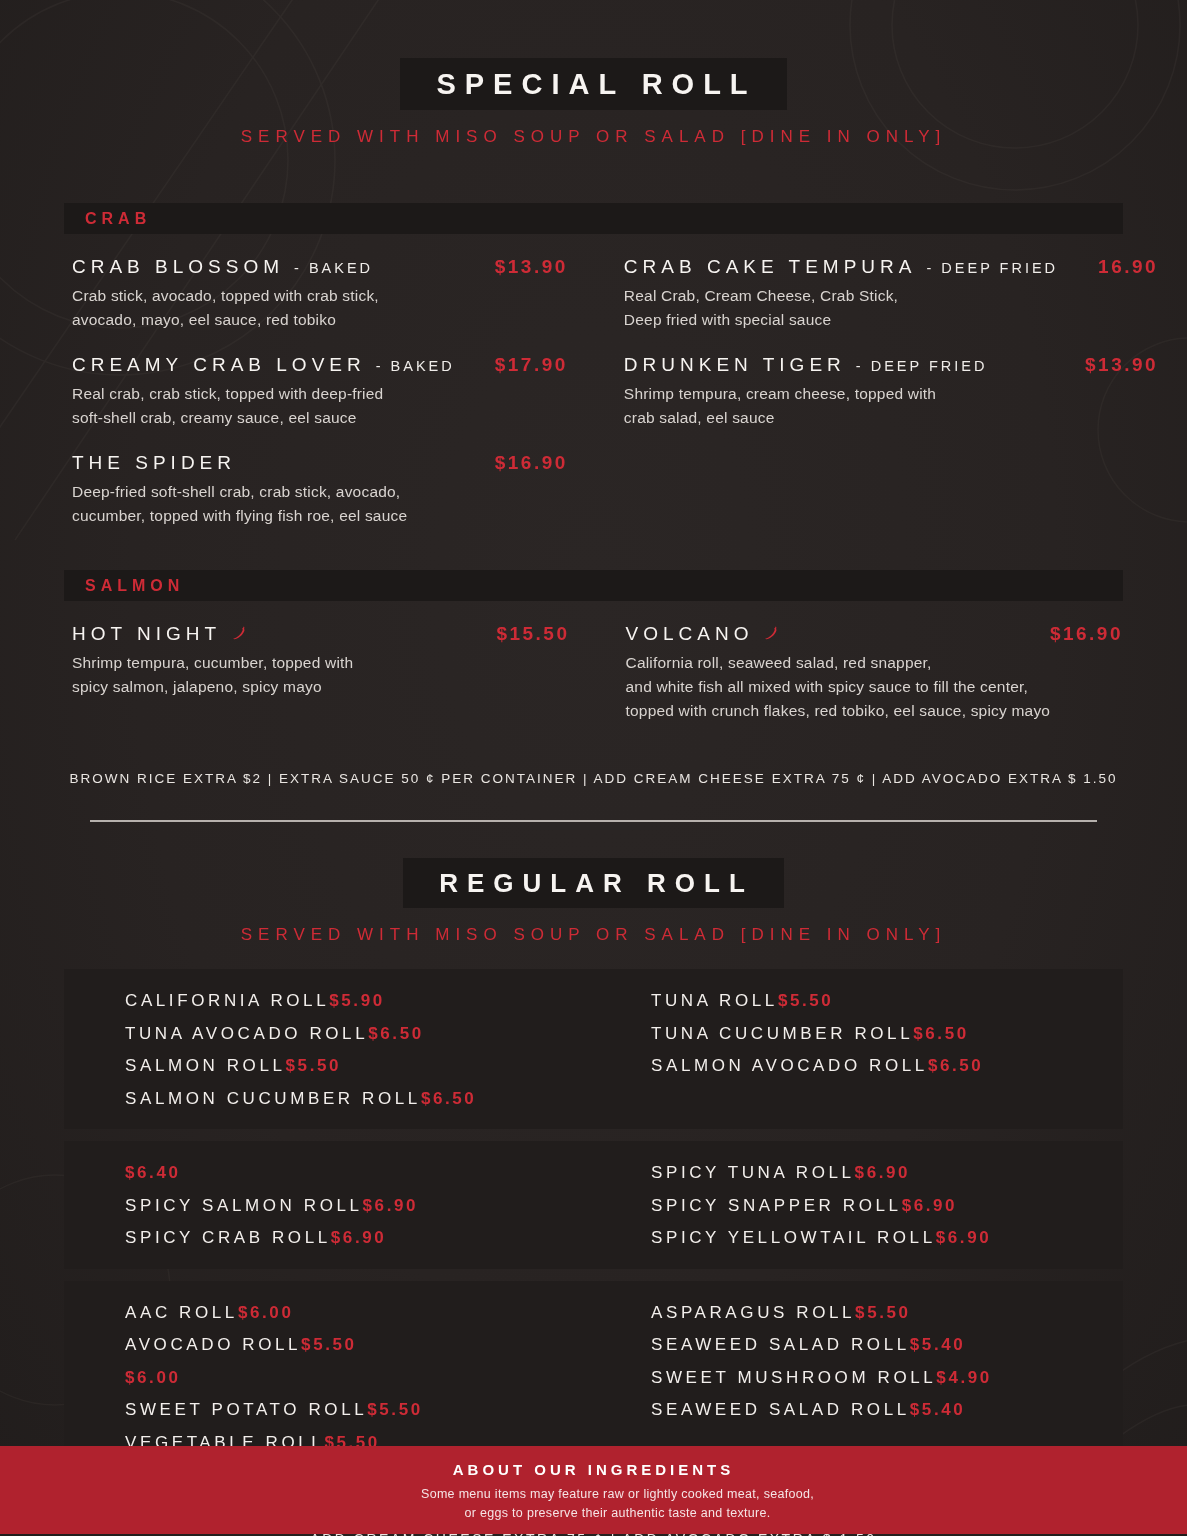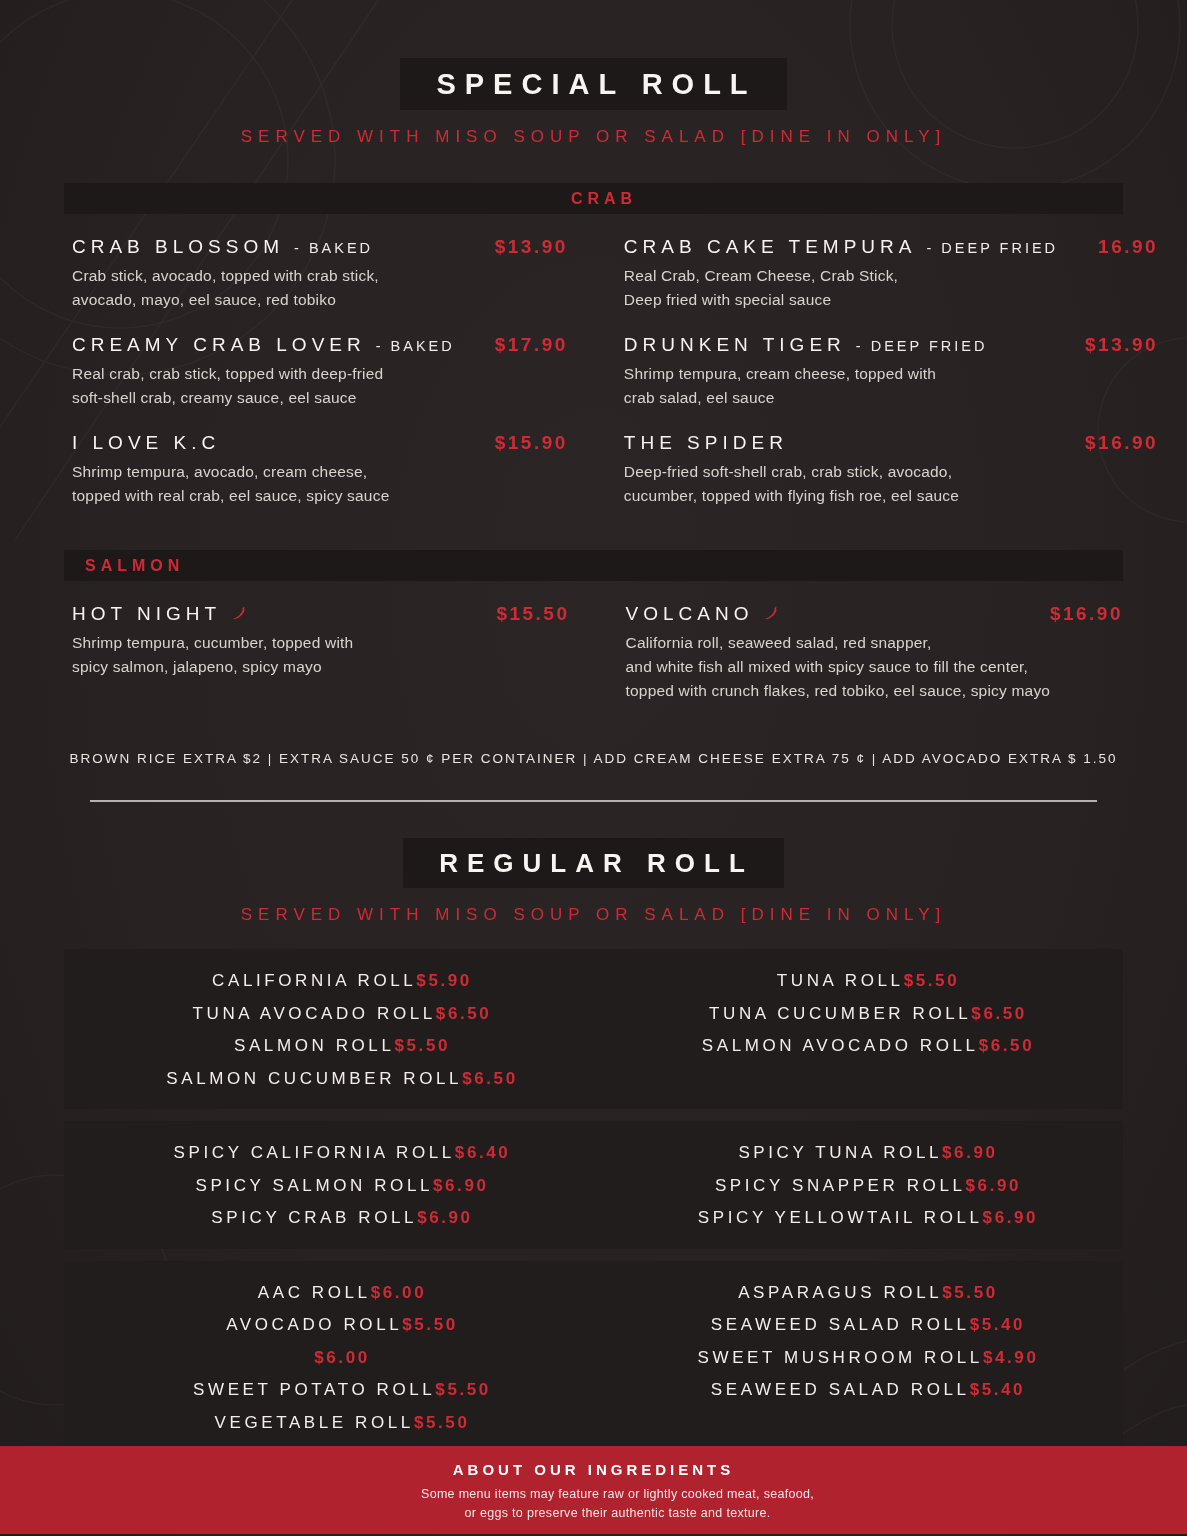--- a/index.html
+++ b/index.html
@@ -18,21 +18,21 @@
   .title-wrap{text-align:center;}
   .title-box{display:inline-block;background:var(--box);color:var(--white);
     font-weight:700;letter-spacing:9px;padding:10px 30px 9px 36px;}
   .title-box.sp{font-size:29px;margin-top:58px;}
   .title-box.rg{font-size:26px;margin-top:36px;}
   .subtitle{margin-top:17px;text-align:center;color:var(--accent-red);
     font-size:17px;letter-spacing:6px;font-weight:500;}
 
   .bar{margin:0 64px;background:var(--box);height:31px;display:flex;align-items:center;
     padding-left:21px;color:var(--accent-red);font-size:16px;letter-spacing:5px;font-weight:600;}
-  .bar.crab{margin-top:36px;justify-content:center;}
+  .bar.crab{margin-top:56px;}
   .bar.spicy{margin-top:40px;}
 
   .items-grid{margin:18px 64px 0;display:grid;grid-template-columns:1fr 1fr;
     column-gap:48px;row-gap:16px;}
   .item{padding:4px 0 2px 8px;}
   .item-head{display:flex;justify-content:space-between;align-items:baseline;gap:28px;}
   .item-title{display:flex;align-items:baseline;gap:10px;}
   .nm{color:var(--white);font-size:19px;letter-spacing:5px;font-weight:500;white-space:nowrap;}
   .tag{color:#efece9;font-size:14.5px;letter-spacing:3px;font-weight:500;white-space:nowrap;}
   .price{color:var(--accent-red);font-size:19px;letter-spacing:2.5px;font-weight:700;white-space:nowrap;margin-left:12px;}
@@ -40,21 +40,21 @@
     letter-spacing:0.2px;white-space:pre-line;}
   .chili{display:inline-block;width:16px;height:16px;transform:translateY(1px);}
 
   .note-line{margin:46px 26px 0;text-align:center;color:#eae6e2;
     font-size:13.5px;letter-spacing:2px;font-weight:500;}
   .divider{margin:34px 90px 0;border-top:2px solid rgba(208,202,197,0.85);}
 
   .block{margin:12px 64px 0;background:var(--panel);
     padding:16px 38px 14px 27px;display:grid;grid-template-columns:1fr 1fr;column-gap:58px;}
   .block.first{margin-top:24px;}
-  .r-row{display:flex;justify-content:center;align-items:baseline;line-height:32.5px;height:32.5px;margin-left:34px;}
+  .r-row{display:flex;justify-content:flex-start;align-items:baseline;line-height:32.5px;height:32.5px;margin-left:34px;}
   .r-name{color:#f3efec;font-size:17px;letter-spacing:3.6px;font-weight:500;white-space:nowrap;}
   .r-price{color:var(--accent-red);font-size:17px;letter-spacing:2.6px;font-weight:700;white-space:nowrap;}
 
   .note2{margin-top:32px;text-align:center;color:#eae6e2;font-size:14px;
     letter-spacing:2.5px;font-weight:500;line-height:1.65;}
 
   .footer{position:absolute;left:0;bottom:2px;width:100%;height:88px;
     background:var(--footer-red);text-align:center;z-index:2;margin-top:20px;}
   .footer-title{margin-top:15px;color:#ffffff;font-size:15px;letter-spacing:4px;font-weight:700;}
   .footer-text{margin-top:7px;color:rgba(255,255,255,0.88);font-size:12.5px;
@@ -133,30 +133,20 @@
           <div class="item-title">
             <span class="nm">DRUNKEN TIGER</span>
             <span class="tag">-  DEEP FRIED</span>
           </div>
           <span class="price">$13.90</span>
         </div>
         <div class="desc">Shrimp tempura, cream cheese, topped with
 crab salad, eel sauce</div>
       </div>
 
-      <div class="item">
-        <div class="item-head">
-          <div class="item-title">
-            <span class="nm">I LOVE K.C</span>
-          </div>
-          <span class="price">$15.90</span>
-        </div>
-        <div class="desc">Shrimp tempura, avocado, cream cheese,
-topped with real crab, eel sauce, spicy sauce</div>
-      </div>
 
       <div class="item">
         <div class="item-head">
           <div class="item-title">
             <span class="nm">THE SPIDER</span>
           </div>
           <span class="price">$16.90</span>
         </div>
         <div class="desc">Deep-fried soft-shell crab, crab stick, avocado,
 cucumber, topped with flying fish roe, eel sauce</div>
@@ -242,21 +232,20 @@
         <div class="r-row">
           <span class="r-name">SALMON AVOCADO ROLL</span>
           <span class="r-price">$6.50</span>
         </div>
       </div>
     </div>
 
     <div class="block">
       <div class="col">
         <div class="r-row">
-          <span class="r-name">SPICY CALIFORNIA ROLL</span>
           <span class="r-price">$6.40</span>
         </div>
         <div class="r-row">
           <span class="r-name">SPICY SALMON ROLL</span>
           <span class="r-price">$6.90</span>
         </div>
         <div class="r-row">
           <span class="r-name">SPICY CRAB ROLL</span>
           <span class="r-price">$6.90</span>
         </div>

